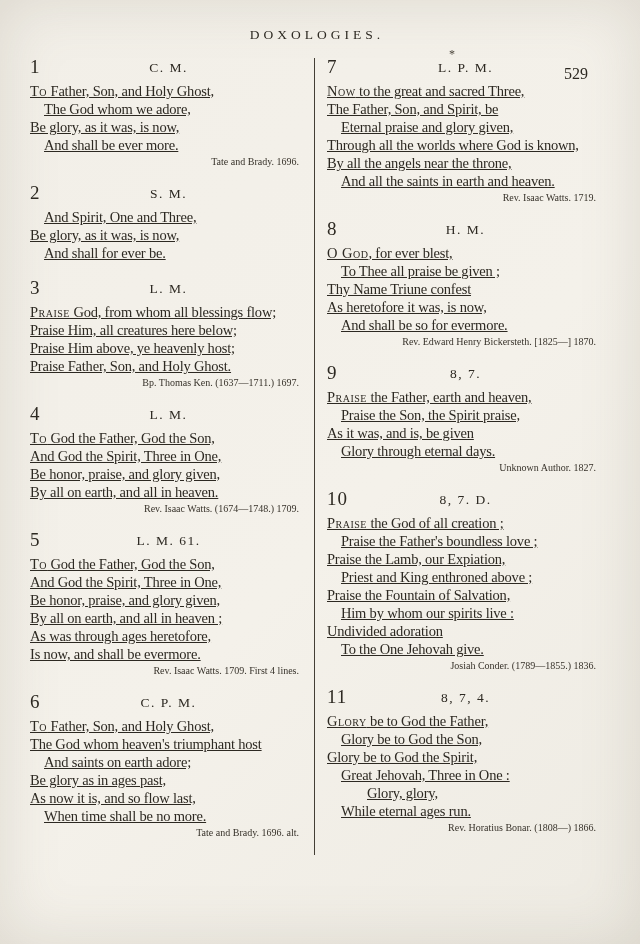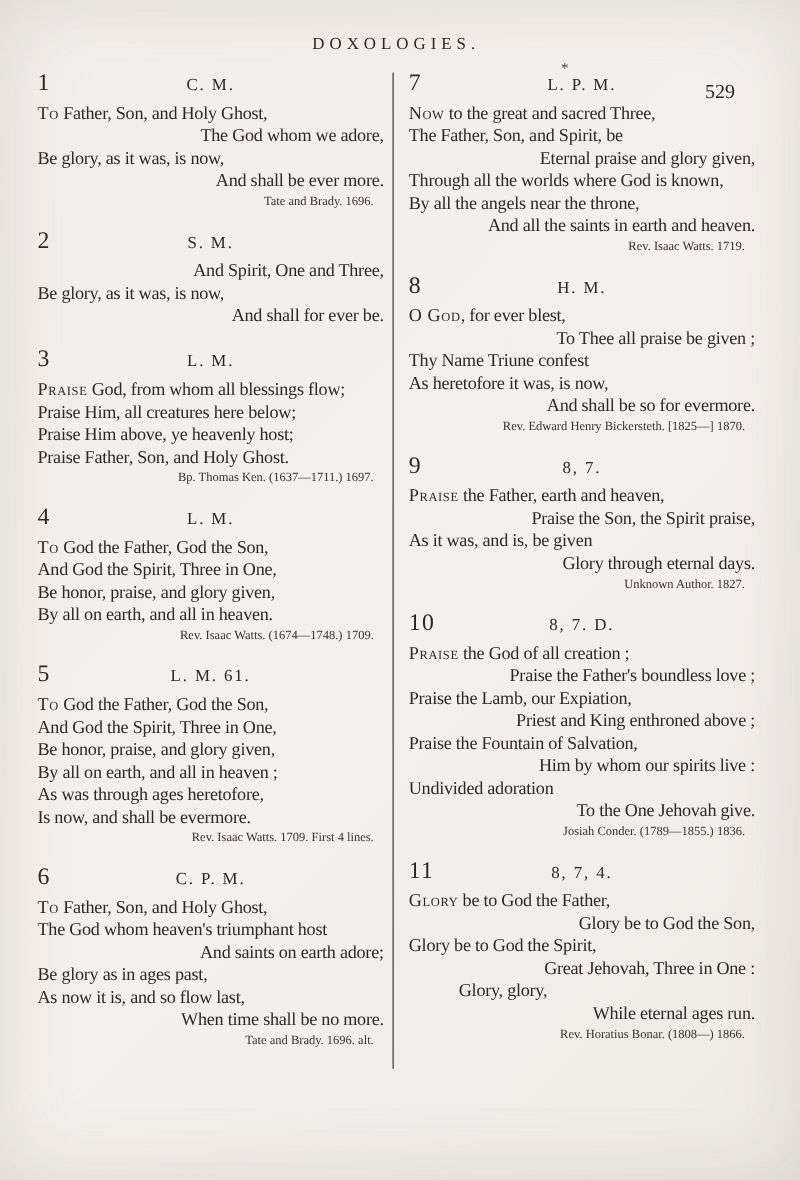--- a/index.html
+++ b/index.html
@@ -55,23 +55,24 @@
     top: -11px;
     left: 44%;
     font-size: 12px;
     color: #4a443a;
   }
   .line {
     font-size: 14.5px;
     line-height: 18px;
     letter-spacing: -0.2px;
     white-space: nowrap;
+    text-decoration: underline;
   }
   .indent-0 { padding-left: 0; }
-  .indent-1 { padding-left: 14px; text-align: right; }
+  .indent-1 { padding-left: 14px; }
   .indent-2 { padding-left: 40px; }
   .sc { font-variant: small-caps; letter-spacing: 0.5px; }
   .hymn-attribution {
     text-align: right;
     font-size: 10px;
     padding-right: 8px;
     margin-top: 2px;
     color: #37322a;
   }
 </style>

